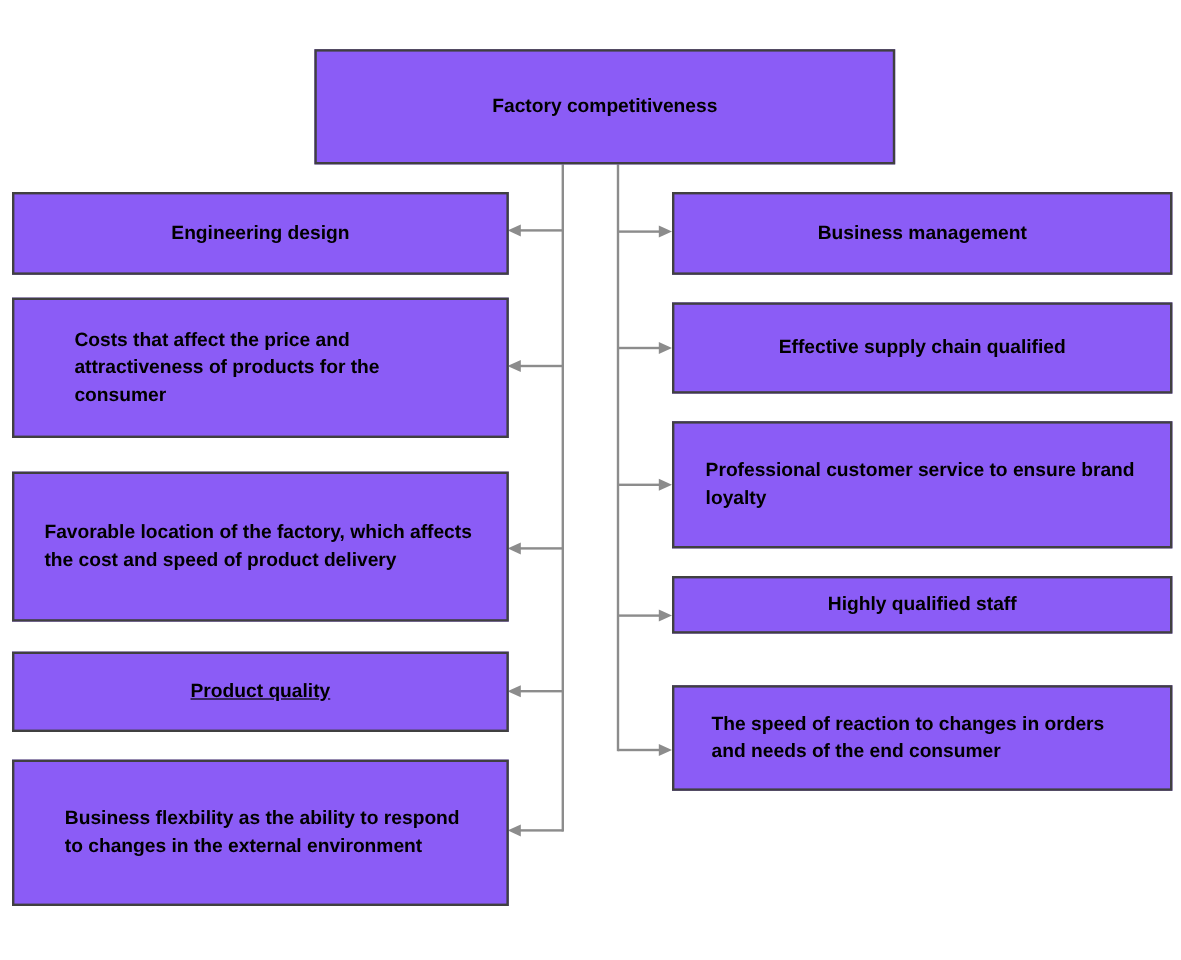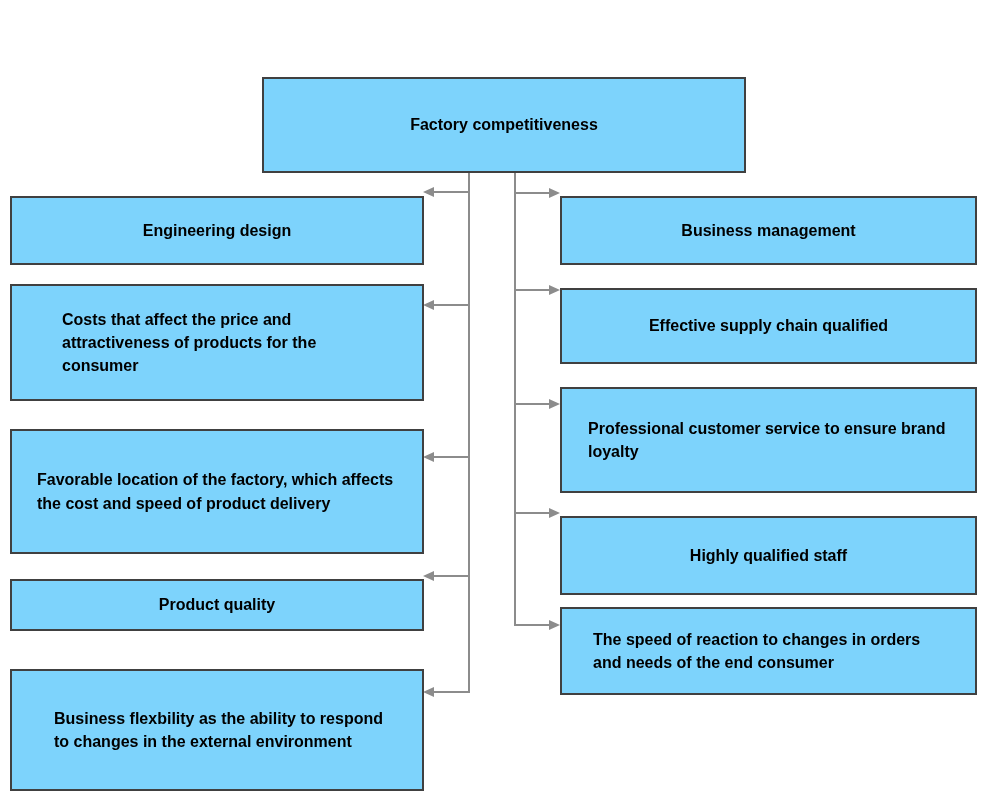--- a/index.html
+++ b/index.html
@@ -11,56 +11,55 @@
     position: relative;
     width: 984px;
     height: 800px;
     background: #ffffff;
     font-family: "Liberation Sans", sans-serif;
     overflow: hidden;
   }
   .box {
     position: absolute;
     box-sizing: border-box;
-    background: #7dd3fc;
+    background: #8b5cf6;
     border: 2px solid #404040;
     display: flex;
     align-items: center;
     color: #000000;
     font-weight: 700;
     font-size: 16px;
     line-height: 1.45;
-    margin-top: 36px;
   }
   .box.centered {
     justify-content: center;
     text-align: center;
   }
   .box .txt {
     display: block;
   }
   
   .node-root   { left: 262px; top: 41px;  width: 484px; height: 96px; }
   
   .node-l      { left: 10px;  width: 414px; }
   .node-l1     { top: 160px; height: 69px; }
   .node-l2     { top: 248px; height: 117px; padding-left: 50px; }
   .node-l2 .txt{ max-width: 318px; }
   .node-l3     { top: 393px; height: 125px; padding-left: 25px; }
   .node-l3 .txt{ max-width: 372px; }
-  .node-l4     { top: 543px; height: 52px; }
+  .node-l4     { top: 543px; height: 67px; text-decoration: underline; }
   .node-l5     { top: 633px; height: 122px; padding-left: 42px; }
   .node-l5 .txt{ max-width: 345px; }
   
   .node-r      { left: 560px; width: 417px; }
   .node-r1     { top: 160px; height: 69px; }
   .node-r2     { top: 252px; height: 76px; }
   .node-r3     { top: 351px; height: 106px; padding-left: 26px; }
   .node-r3 .txt{ max-width: 372px; }
-  .node-r4     { top: 480px; height: 79px; }
+  .node-r4     { top: 480px; height: 48px; }
   .node-r5     { top: 571px; height: 88px; padding-left: 31px; }
   .node-r5 .txt{ max-width: 358px; }
 
   
   .vline {
     position: absolute;
     width: 2px;
     background: #8c8c8c;
   }
   .hline {

